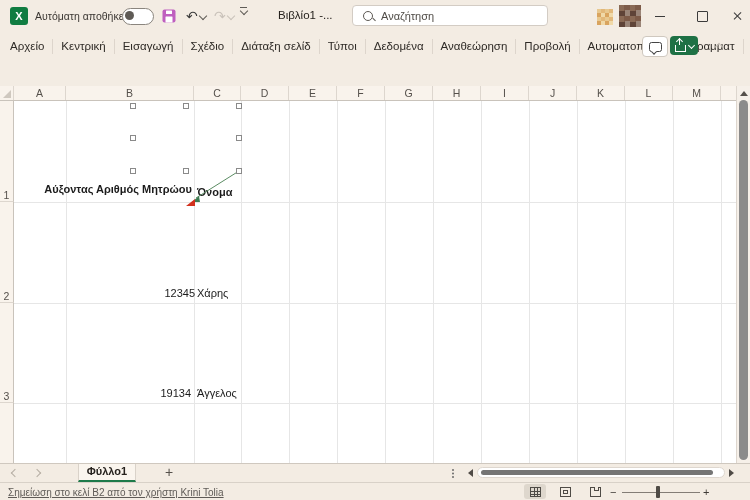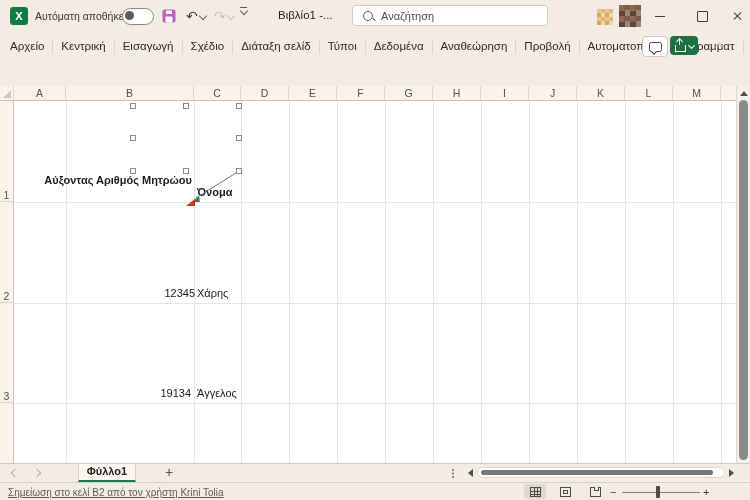--- a/index.html
+++ b/index.html
@@ -224,21 +224,21 @@
     <div class="vline" style="left:529px;"></div>
     <div class="vline" style="left:577px;"></div>
     <div class="vline" style="left:625px;"></div>
     <div class="vline" style="left:673px;"></div>
     <div class="vline" style="left:721px;"></div>
 
     <div class="hline" style="top:116px;"></div>
     <div class="hline" style="top:217px;"></div>
     <div class="hline" style="top:317px;"></div>
 
-    <div class="celltext b ra" style="left:20px;top:88px;width:172px;">Αύξοντας Αριθμός Μητρώου</div>
+    <div class="celltext b ra" style="left:20px;top:97px;width:172px;">Αύξοντας Αριθμός Μητρώου</div>
     <div class="celltext b" style="left:197px;top:100px;width:60px;">Όνομα</div>
     <div class="celltext ra" style="left:64px;top:201px;width:131px;">12345</div>
     <div class="celltext" style="left:197px;top:201px;width:60px;">Χάρης</div>
     <div class="celltext ra" style="left:60px;top:301px;width:131px;">19134</div>
     <div class="celltext" style="left:197px;top:301px;width:60px;">Άγγελος</div>
 
     <svg class="abs" style="left:0;top:0;pointer-events:none;" width="736" height="377">
       <line x1="239" y1="85" x2="196" y2="112" stroke="#5b8c63" stroke-width="1"></line>
       <polygon points="192,116 199,110 200,116" fill="#3e7d53"></polygon>
       <polygon points="186,120 195,113 195,120" fill="#d2311e"></polygon>

